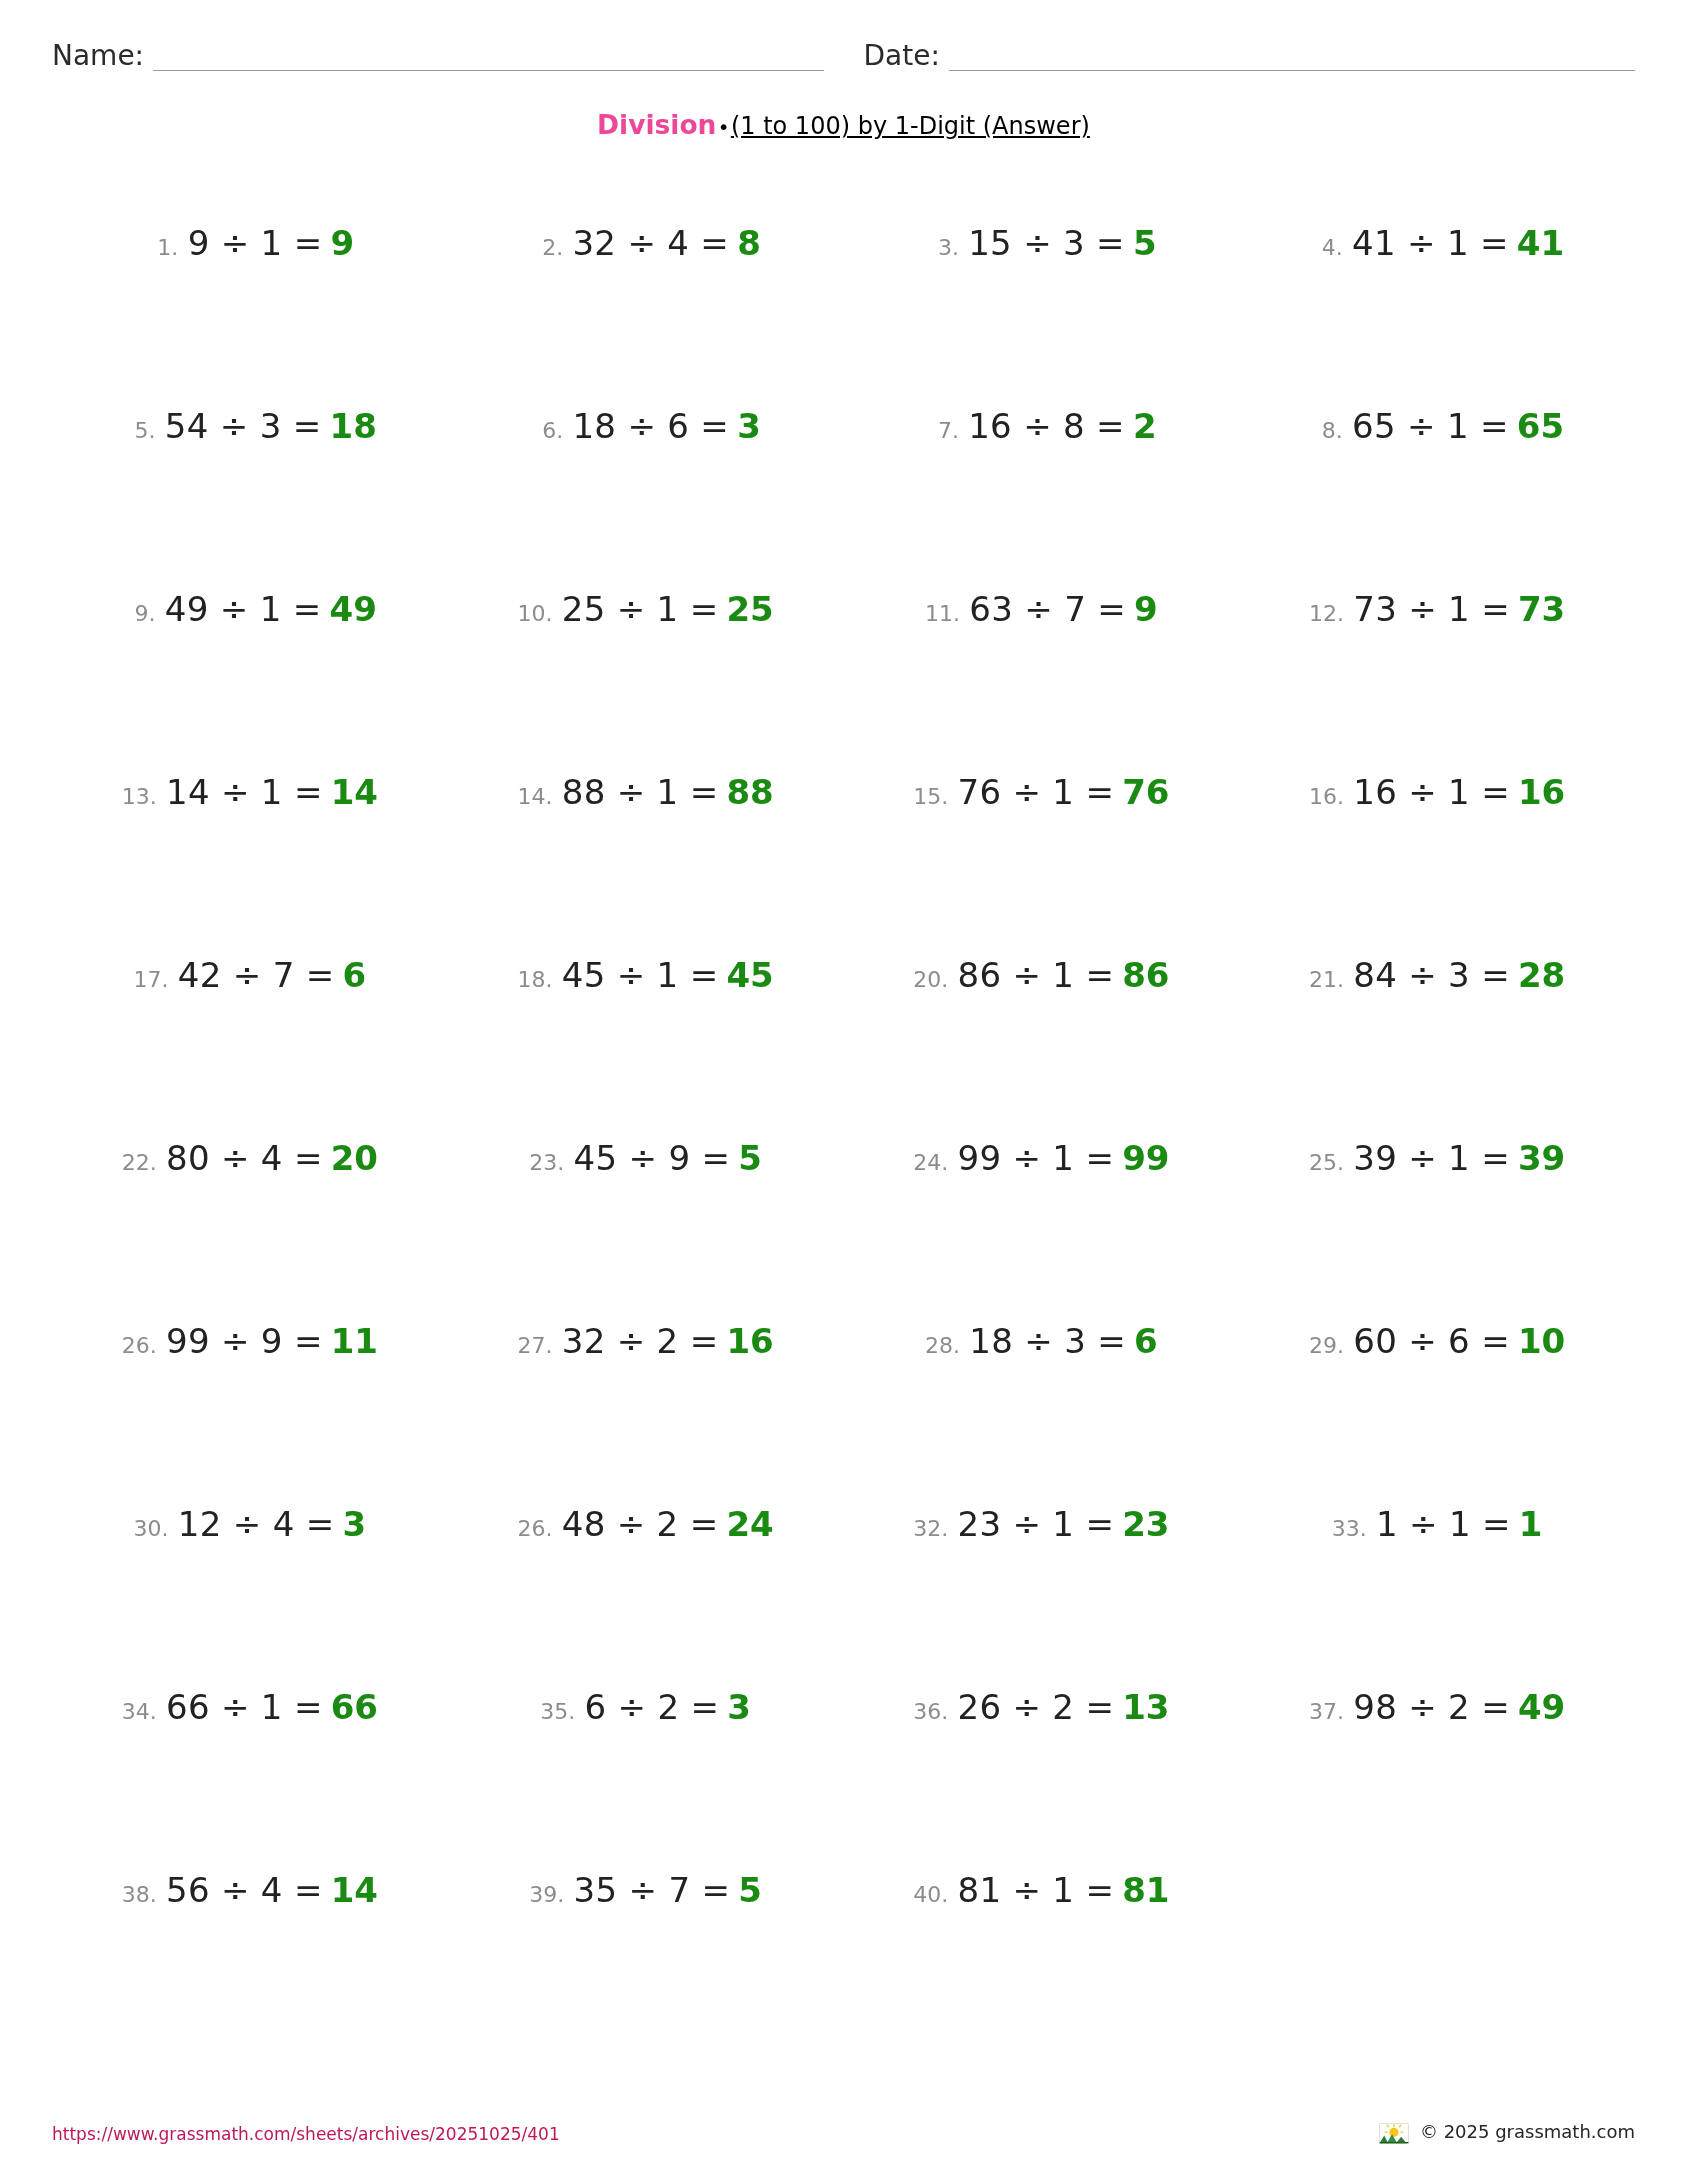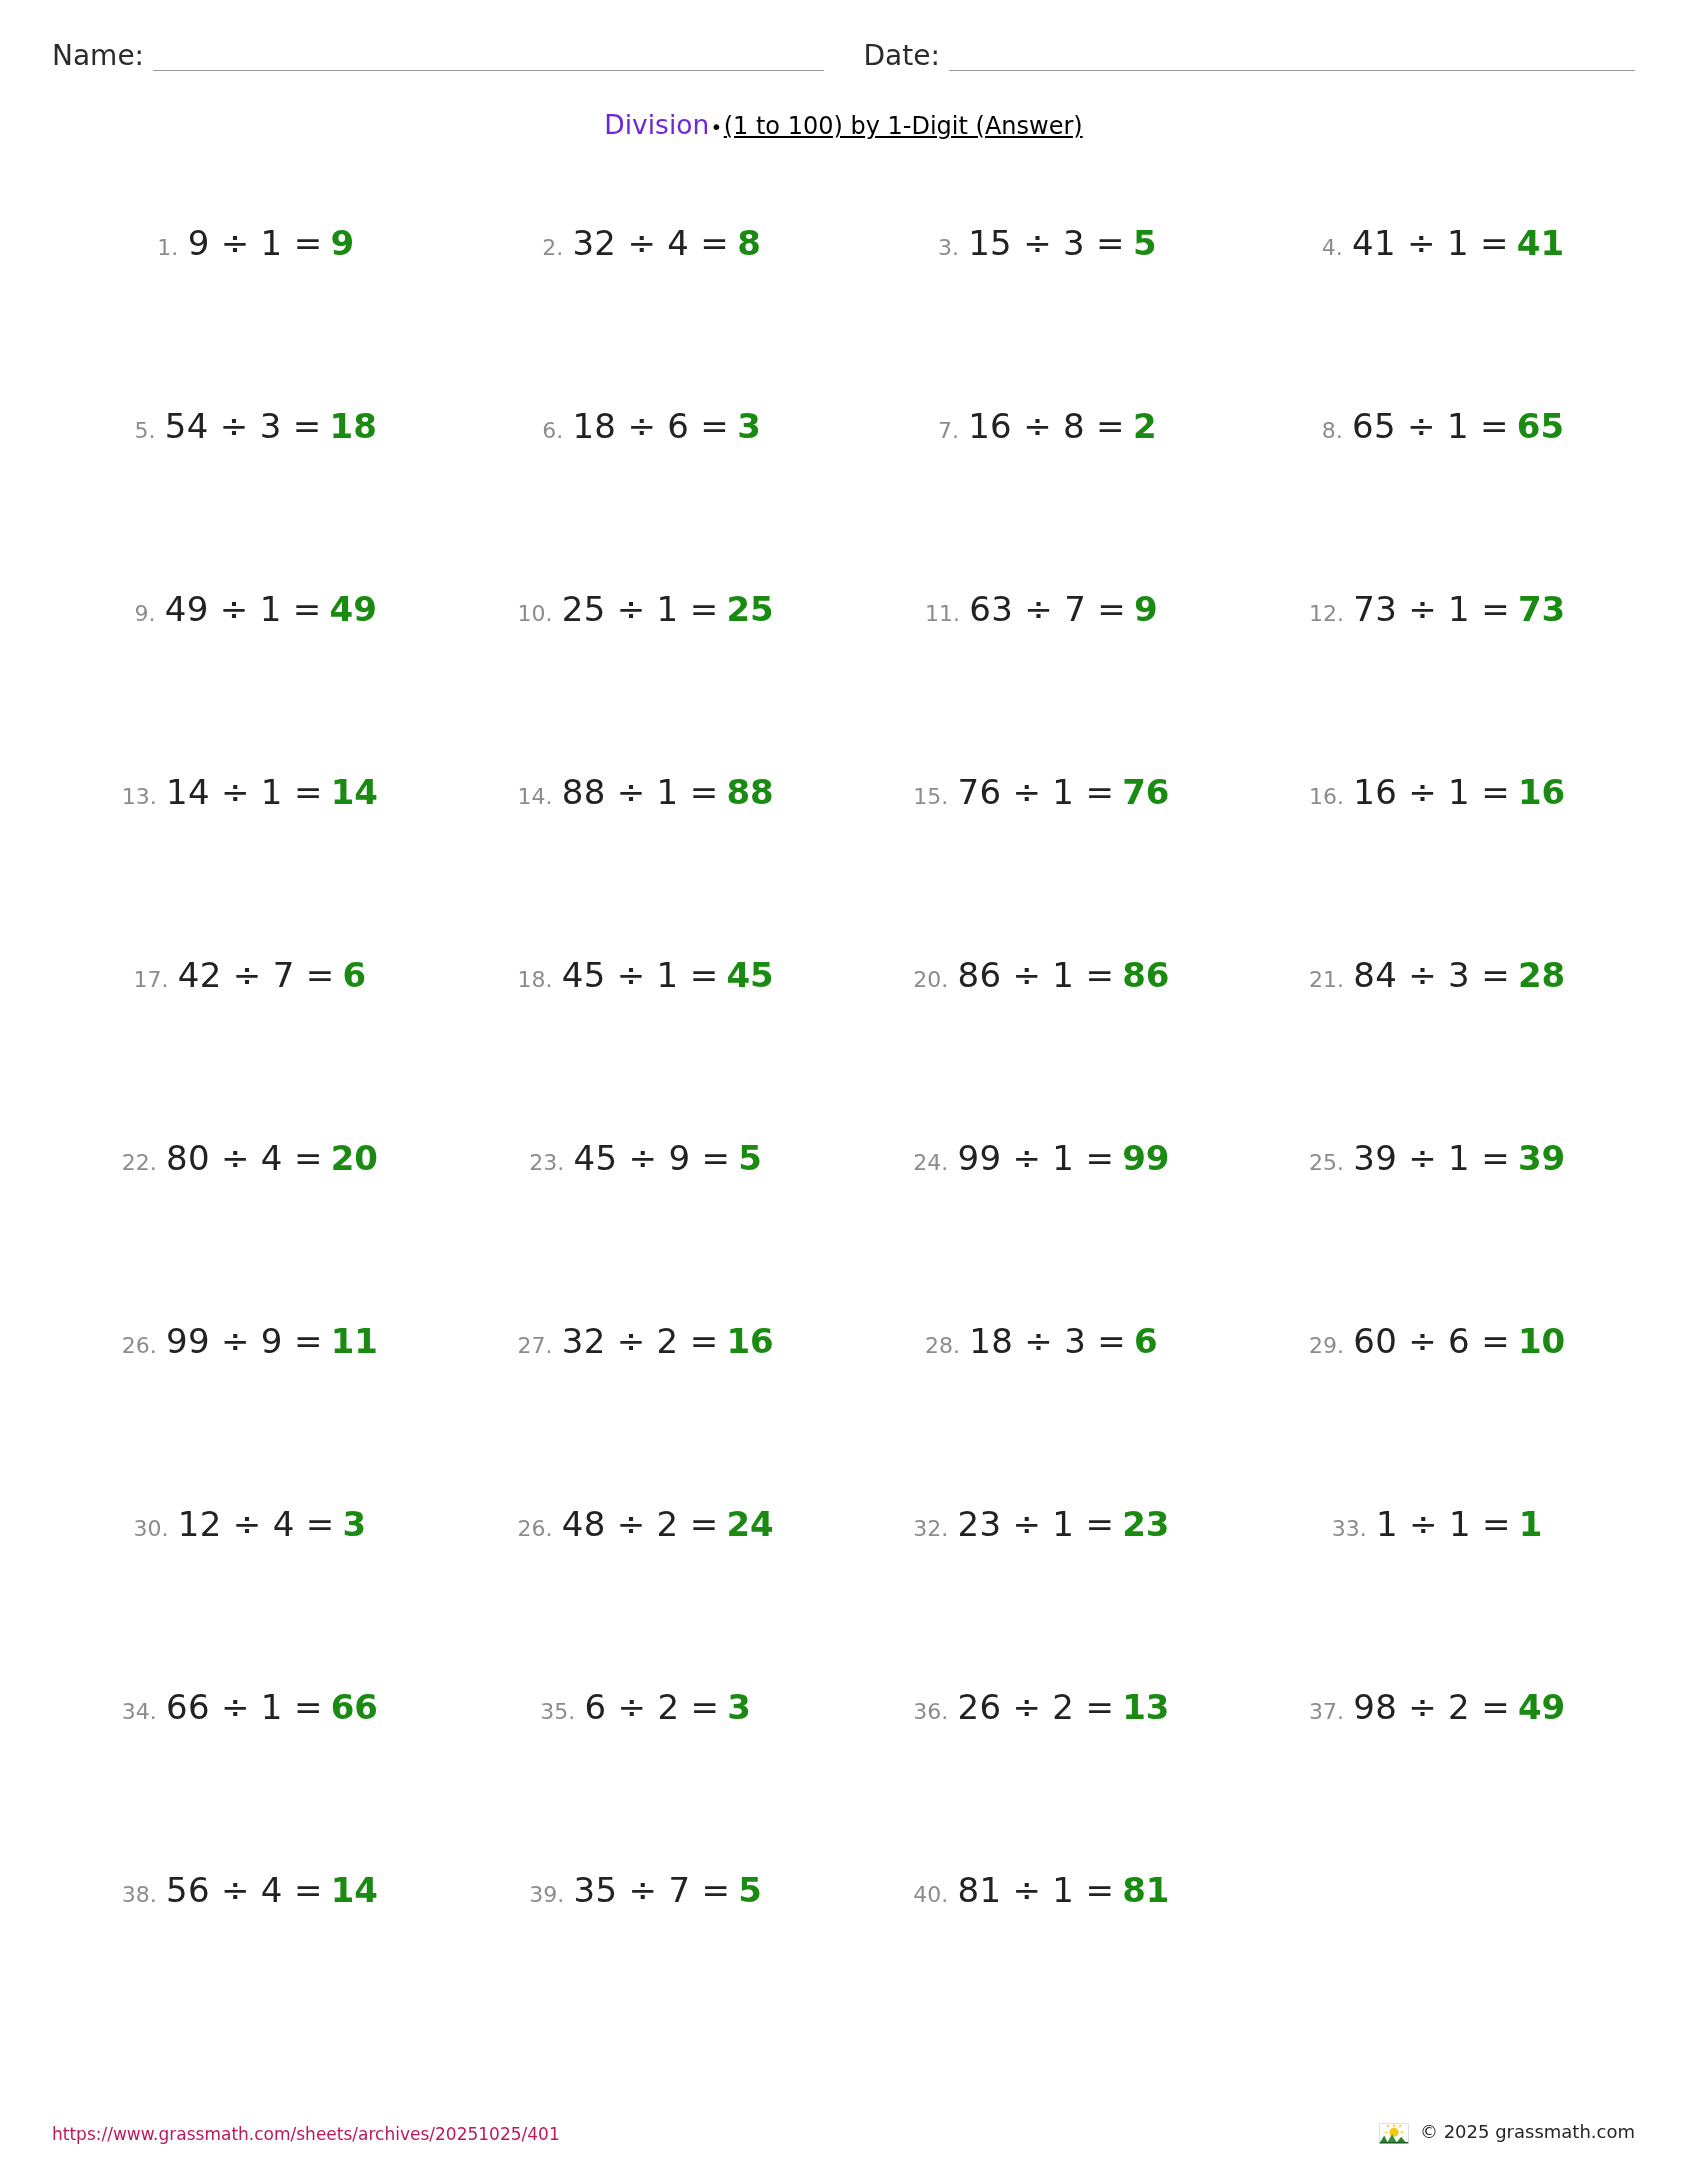--- a/index.html
+++ b/index.html
@@ -45,22 +45,22 @@
   }
   .hdr-gap { width: 40px; flex: 0 0 40px; }
 
   
   .title-block {
     text-align: center;
     margin-top: 38px;
   }
   .title-main {
     font-size: 26.5px;
-    font-weight: normal;
-    color: #6d28d9;
+    font-weight: bold;
+    color: #ec4899;
   }
   .title-sep {
     font-size: 20px;
     color: #000;
     padding: 0 1.3px;
   }
   .title-sub {
     font-size: 24px;
     color: #000;
     text-decoration: underline;

